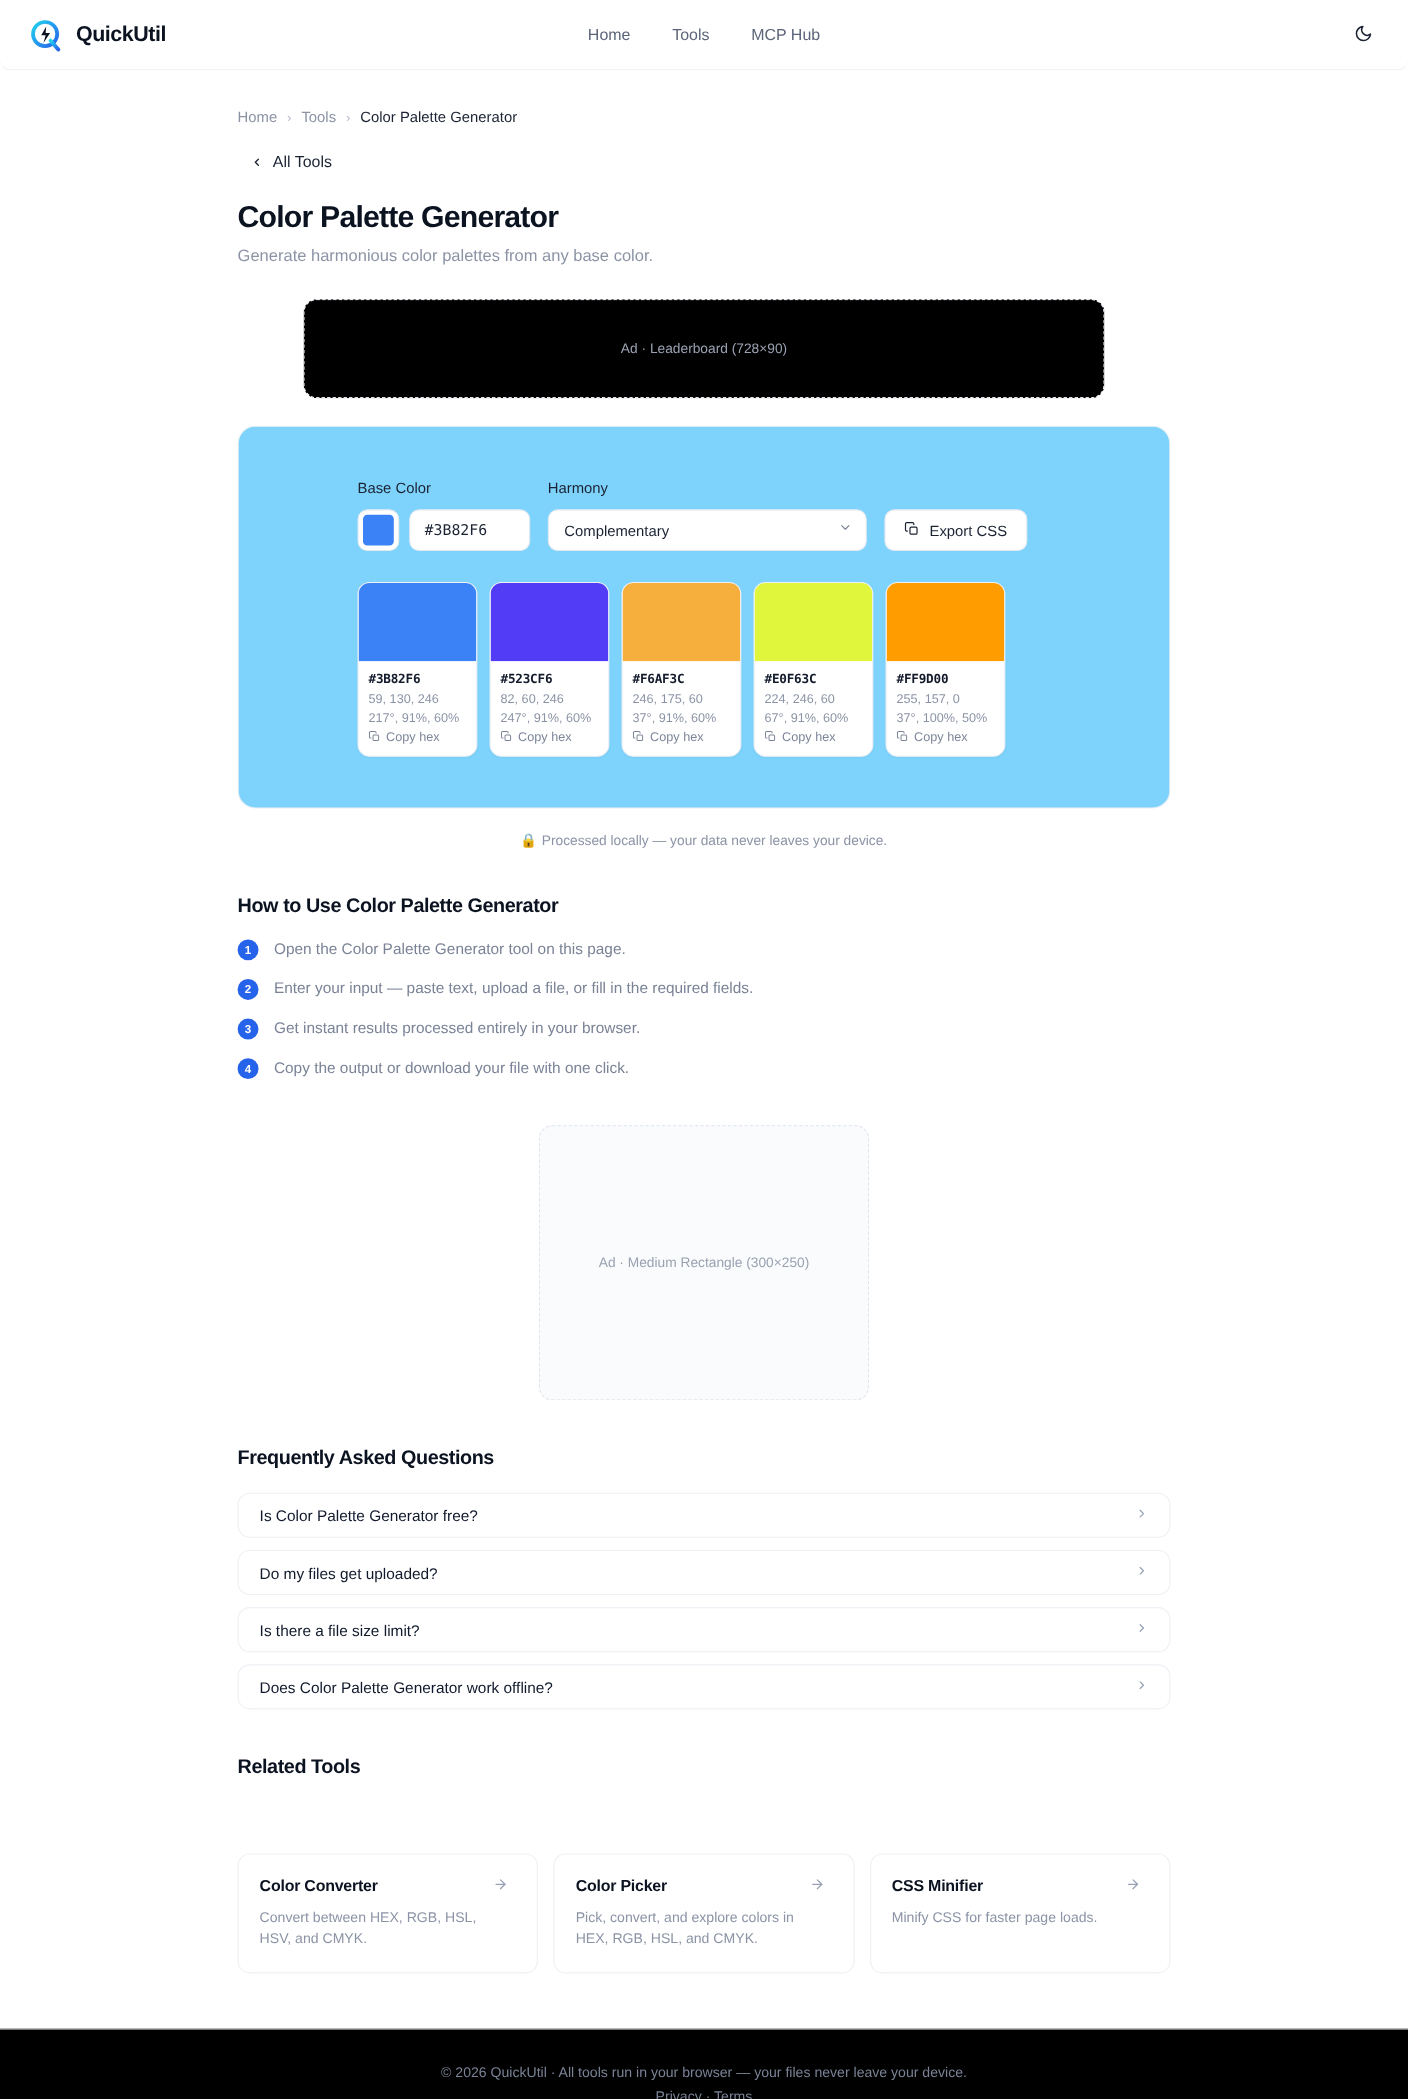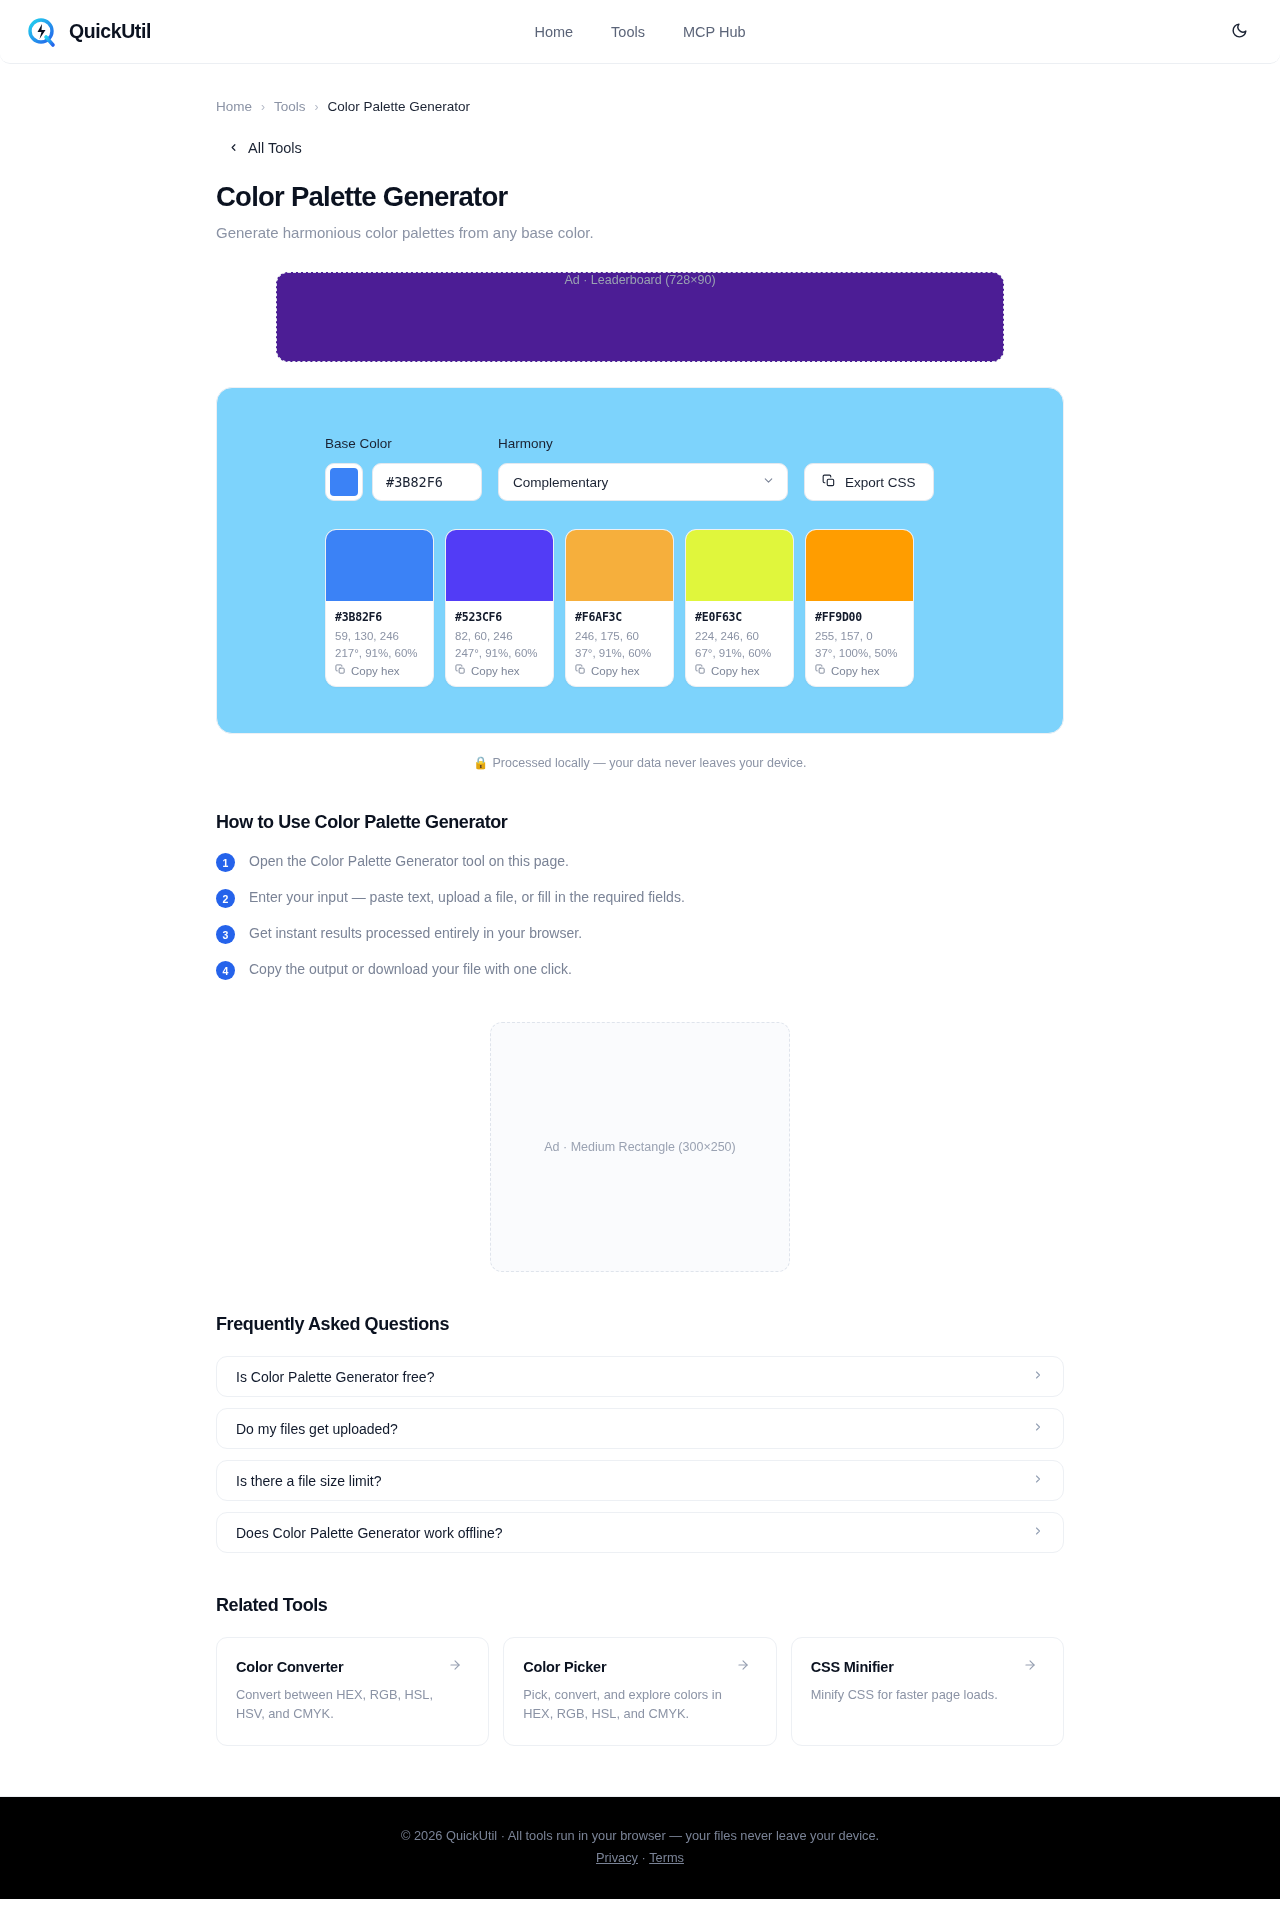--- a/index.html
+++ b/index.html
@@ -114,22 +114,22 @@
     color: #8b93a5;
   }
 
   
   .ad-leaderboard {
     margin: 31px auto 0 auto;
     width: 728px;
     height: 90px;
     border: 1px dashed #dfe4ec;
     border-radius: 12px;
-    background: #4c1d95;
-    display: flex; justify-content: center;
+    background: #000000;
+    display: flex; align-items: center; justify-content: center;
     font-size: 12.5px;
     color: #9aa2b2;
   }
   .ad-medium {
     margin: 42px auto 0 auto;
     width: 300px;
     height: 250px;
     border: 1px dashed #dfe4ec;
     border-radius: 12px;
     background: #fafbfd;
@@ -320,20 +320,21 @@
     display: grid;
     grid-template-columns: repeat(3, 1fr);
     gap: 14px;
   }
   .related-card {
     border: 1px solid #edf0f4;
     border-radius: 11px;
     background: #fff;
     padding: 20px 26px 22px 19px;
     cursor: pointer;
+    margin-top: 47px;
   }
   .related-top {
     display: flex; align-items: center; justify-content: space-between;
     margin-bottom: 11px;
   }
   .related-name {
     font-size: 14.5px; font-weight: 700; color: #0b1220;
     letter-spacing: -0.2px;
   }
   .related-arrow { color: #97a0b2; font-size: 14px; }

